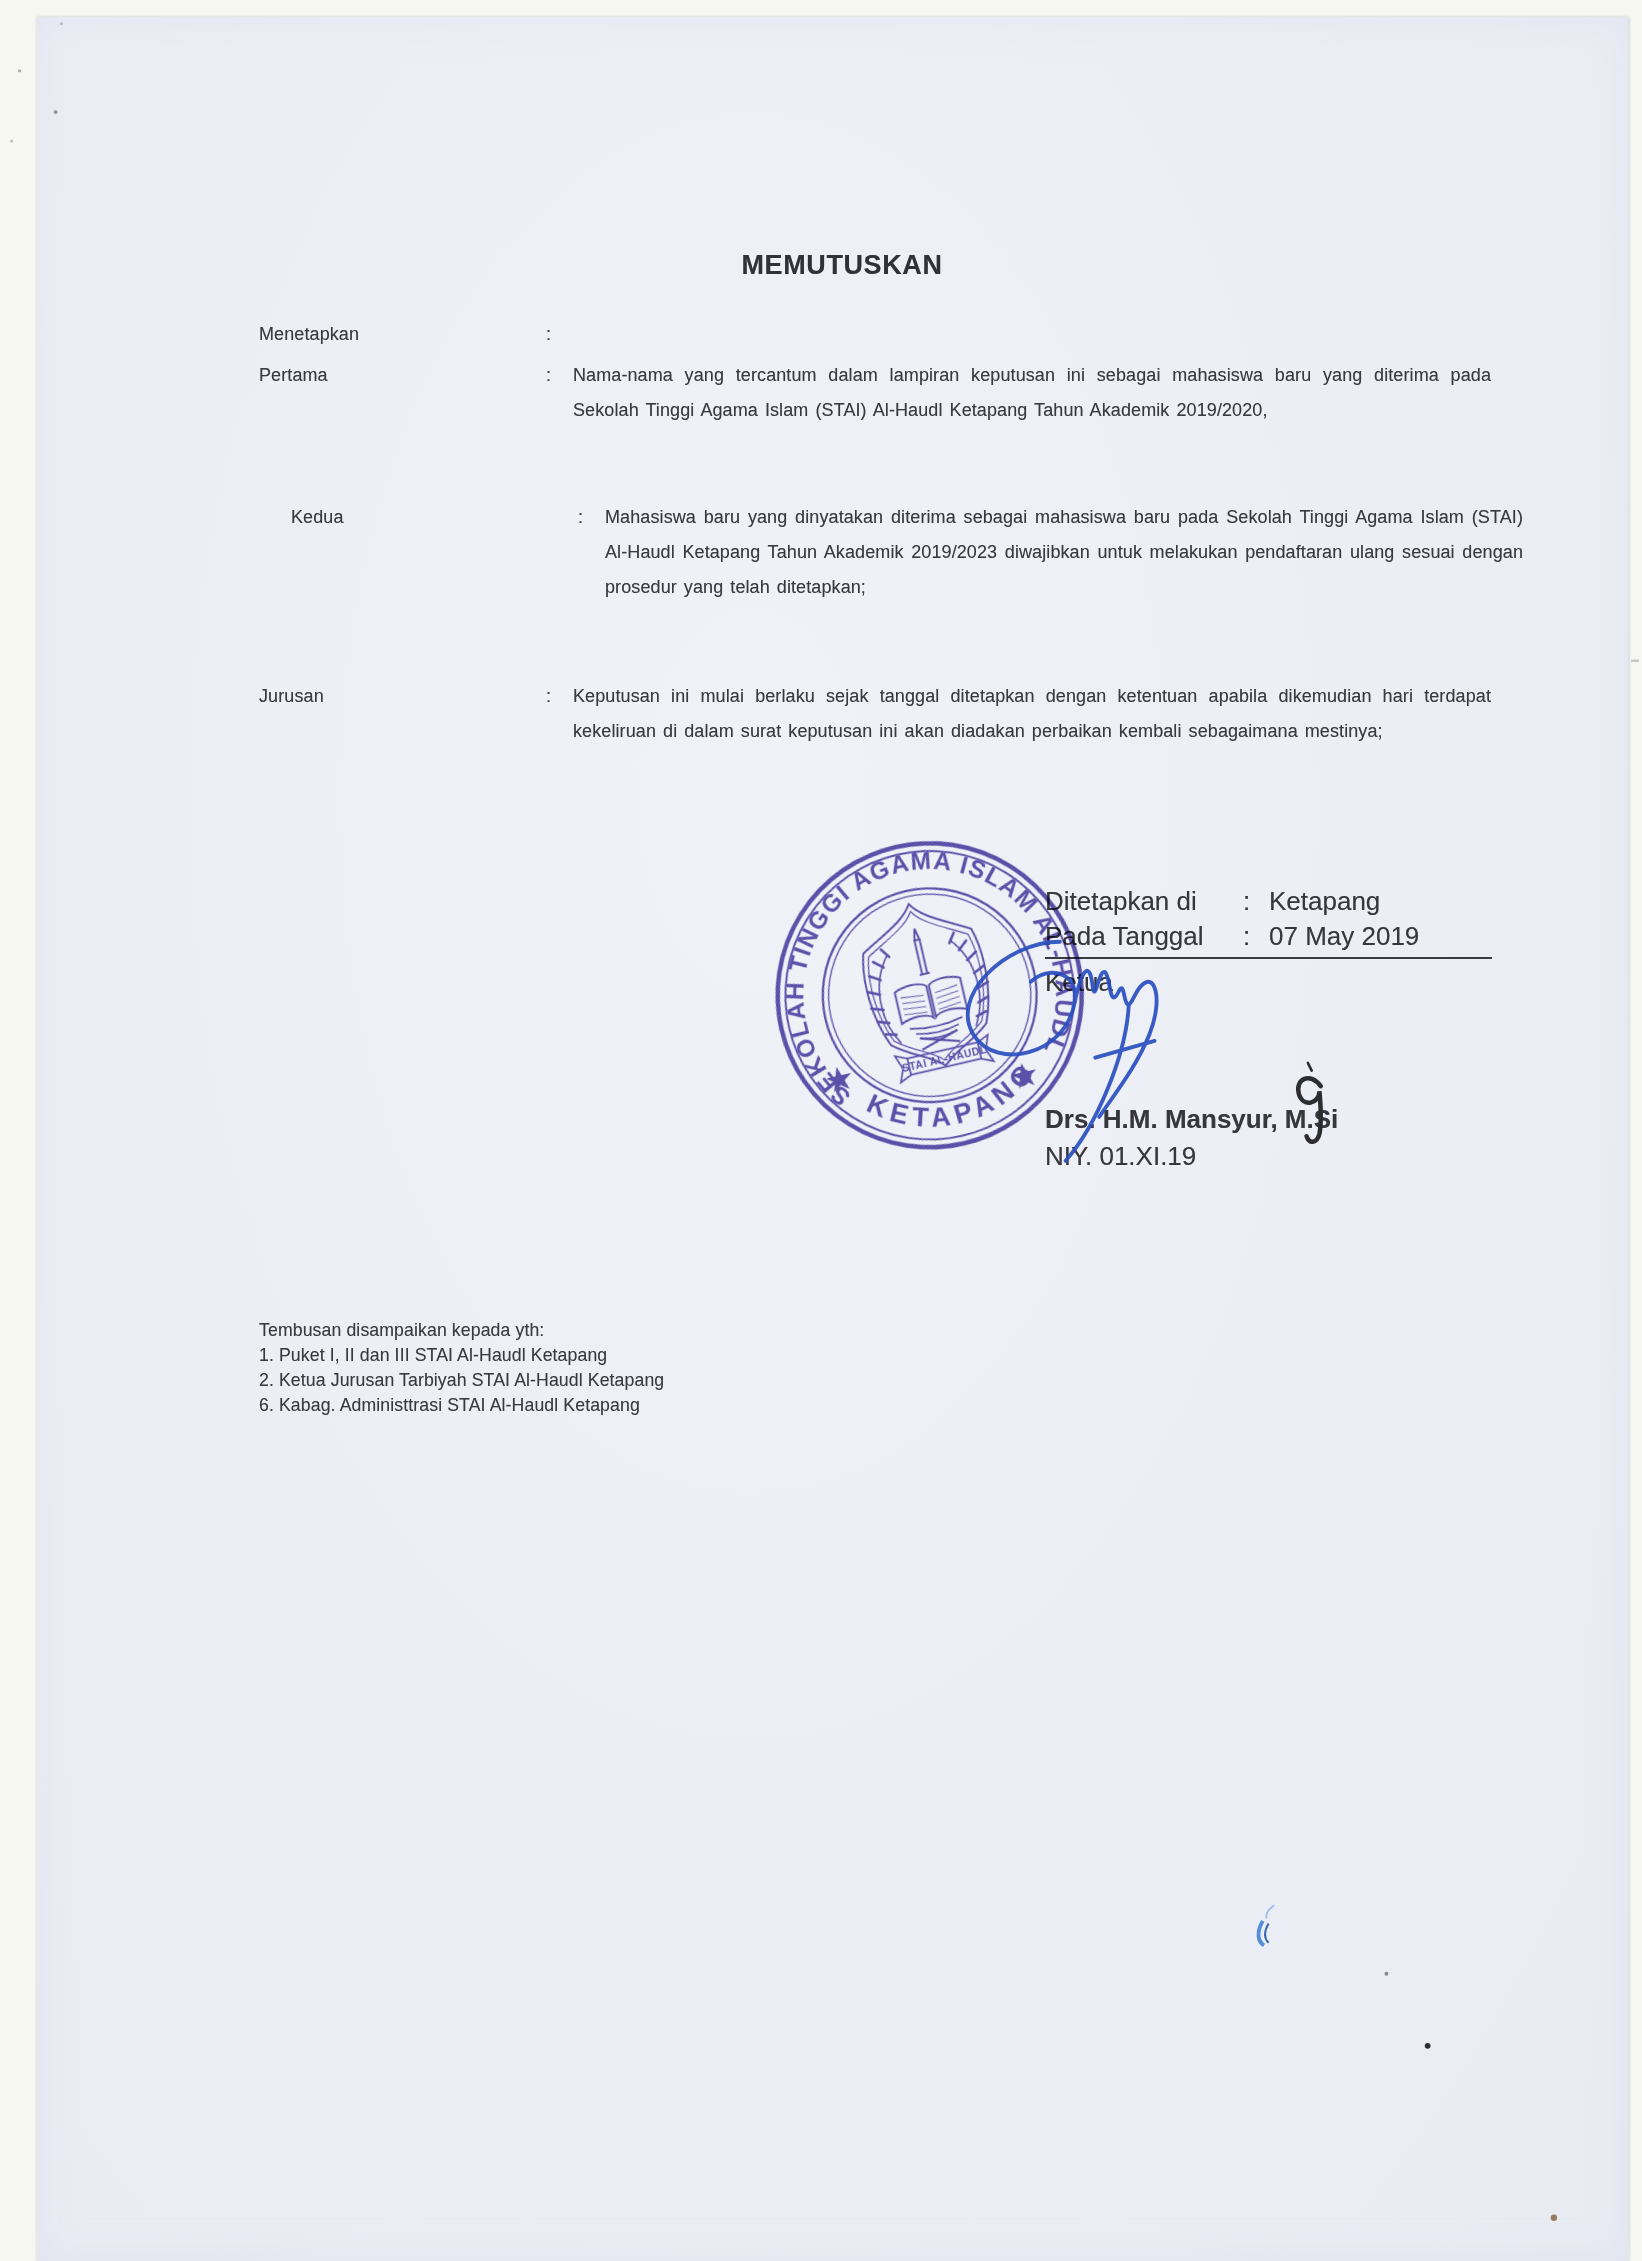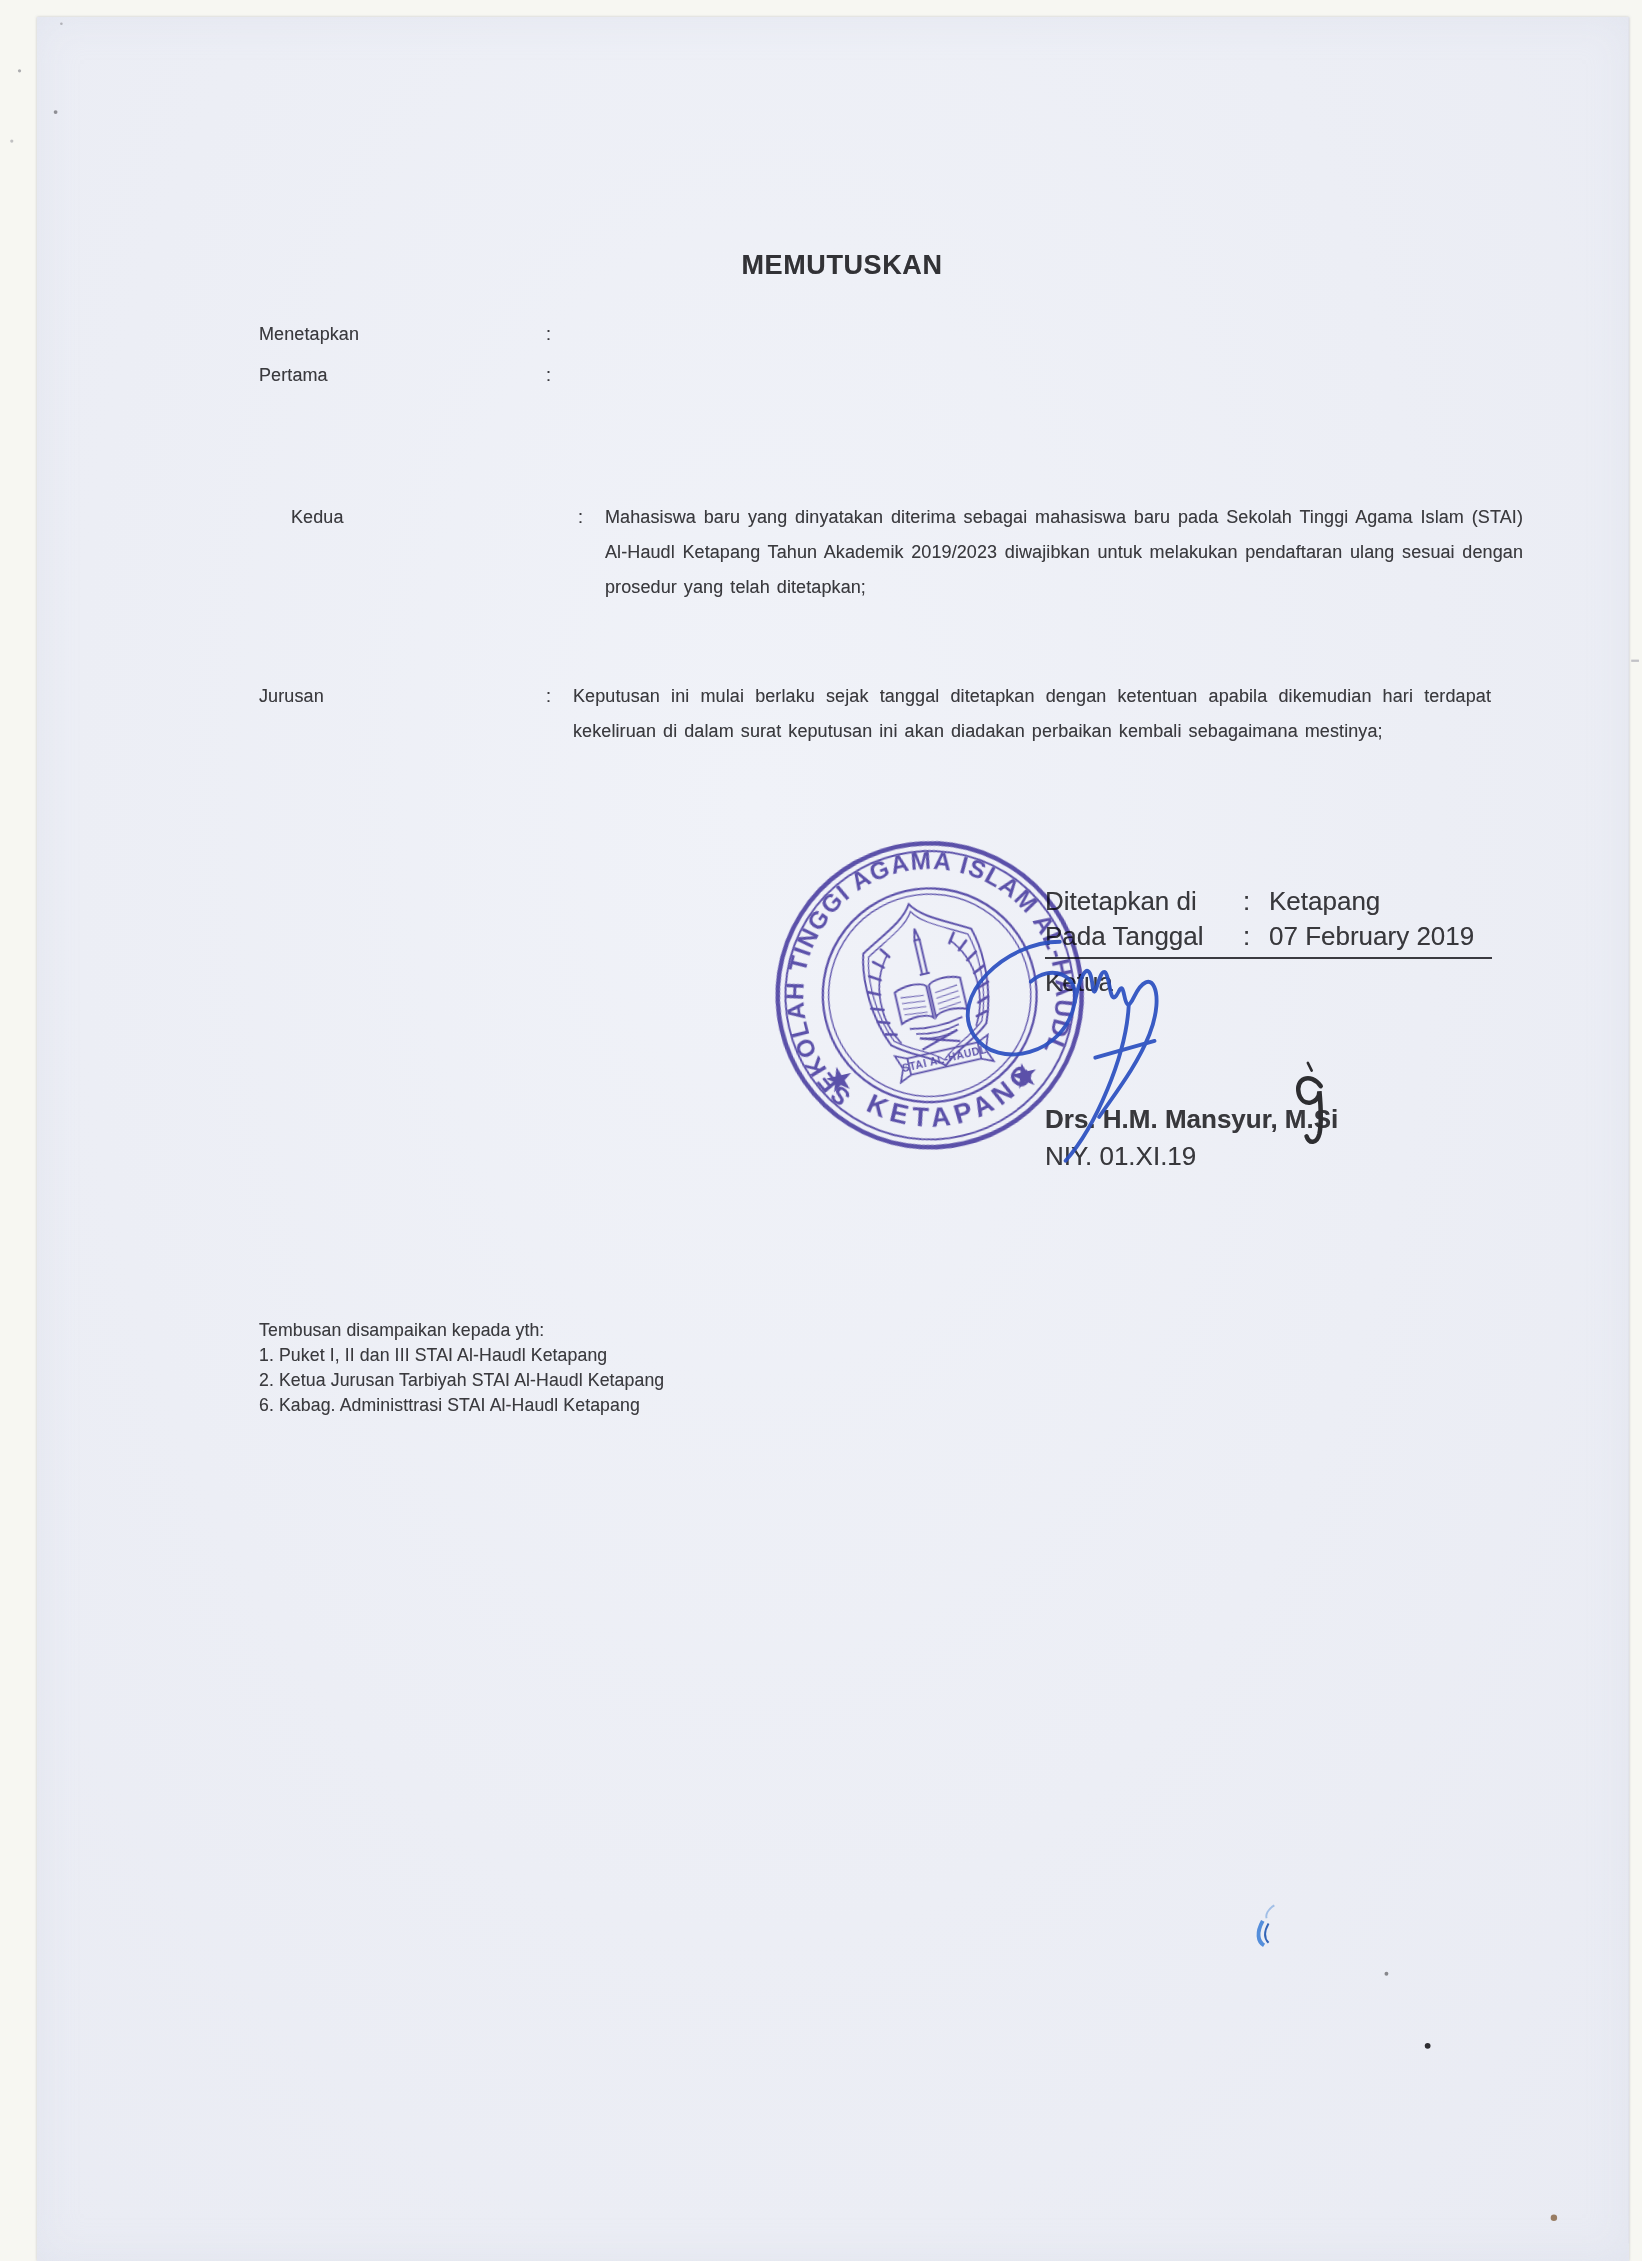--- a/index.html
+++ b/index.html
@@ -67,20 +67,21 @@
 
   <div class="decision-row row-menetapkan">
     <div class="lbl">Menetapkan</div>
     <div class="col">:</div>
     <div class="txt"></div>
   </div>
 
   <div class="decision-row row-pertama">
     <div class="lbl">Pertama</div>
     <div class="col">:</div>
+    <div class="txt">Nama-nama yang tercantum dalam lampiran keputusan ini sebagai mahasiswa baru yang diterima pada Sekolah Tinggi Agama Islam (STAI) Al-Haudl Ketapang Tahun Akademik 2019/2020,</div>
   </div>
 
   <div class="decision-row row-kedua">
     <div class="lbl">Kedua</div>
     <div class="col">:</div>
     <div class="txt">Mahasiswa baru yang dinyatakan diterima sebagai mahasiswa baru pada Sekolah Tinggi Agama Islam (STAI) Al-Haudl Ketapang Tahun Akademik 2019/2023 diwajibkan untuk melakukan pendaftaran ulang sesuai dengan prosedur yang telah ditetapkan;</div>
   </div>
 
   <div class="decision-row row-ketiga">
     <div class="lbl">Jurusan</div>
@@ -90,21 +91,21 @@
 
   <div class="sig-block">
     <div class="sig-row">
       <div class="slbl">Ditetapkan di</div>
       <div class="scol">:</div>
       <div class="sval">Ketapang</div>
     </div>
     <div class="sig-row sig-underlined">
       <div class="slbl">Pada Tanggal</div>
       <div class="scol">:</div>
-      <div class="sval">07 February 2019</div>
+      <div class="sval">07 May 2019</div>
     </div>
     <div class="sig-role">Ketua</div>
     <div class="sig-name">Drs. H.M. Mansyur, M.Si</div>
     <div class="sig-niy">NIY. 01.XI.19</div>
   </div>
 
   <div class="footer-block">
     <div>Tembusan disampaikan kepada yth:</div>
     <div>1.  Puket I, II dan III STAI Al-Haudl Ketapang</div>
     <div>2.  Ketua Jurusan Tarbiyah STAI Al-Haudl Ketapang</div>

